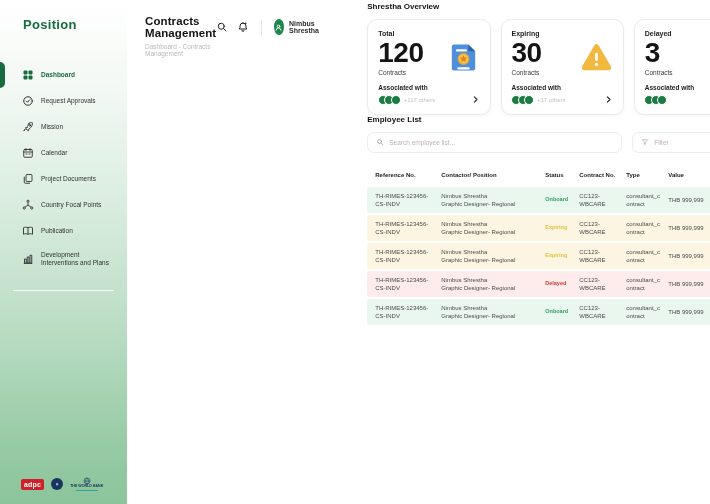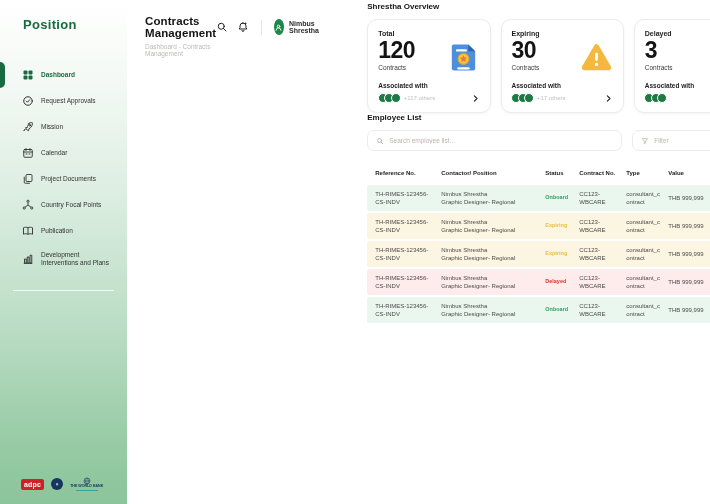--- a/index.html
+++ b/index.html
@@ -45,21 +45,21 @@
 
   .content { padding:2px 13px 0 18px; }
   .section-heading { font-size:8px; font-weight:bold; color:#141414; }
 
   
   .cards { display:flex; gap:10px; margin-top:8px; }
   .card { flex:1; background:#fff; border:1px solid #ececec; border-radius:10px;
     padding:10px 10px 9px 10px; box-shadow:0 1px 3px rgba(0,0,0,.05); }
   .card-label { font-size:7px; font-weight:bold; color:#1d1d1d; }
   .card-mid { display:flex; justify-content:space-between; align-items:flex-start; margin-top:3px; }
-  .card-count { font-size:23px; font-weight:bold; color:#141414; line-height:.95; letter-spacing:-.5px; }
+  .card-count { font-size:28px; font-weight:bold; color:#141414; line-height:.95; letter-spacing:-.5px; }
   .card-unit { font-size:6.5px; color:#3c3c3c; margin-top:2px; }
   .card-icon { width:33px; height:33px; margin-top:1px; }
   .assoc-label { margin-top:8px; font-size:6.5px; font-weight:bold; color:#1d1d1d; }
   .card-bottom { display:flex; align-items:center; margin-top:4px; }
   .avatars { display:flex; padding-left:3px; }
   .avatar-dot { width:10px; height:10px; border-radius:50%; background:#1d7a44;
     border:1.2px solid #fff; margin-left:-3.5px; }
   .others { font-size:6px; color:#c3c0bd; margin-left:3px; }
   .card-chevron { margin-left:auto; display:flex; cursor:pointer; }
 

